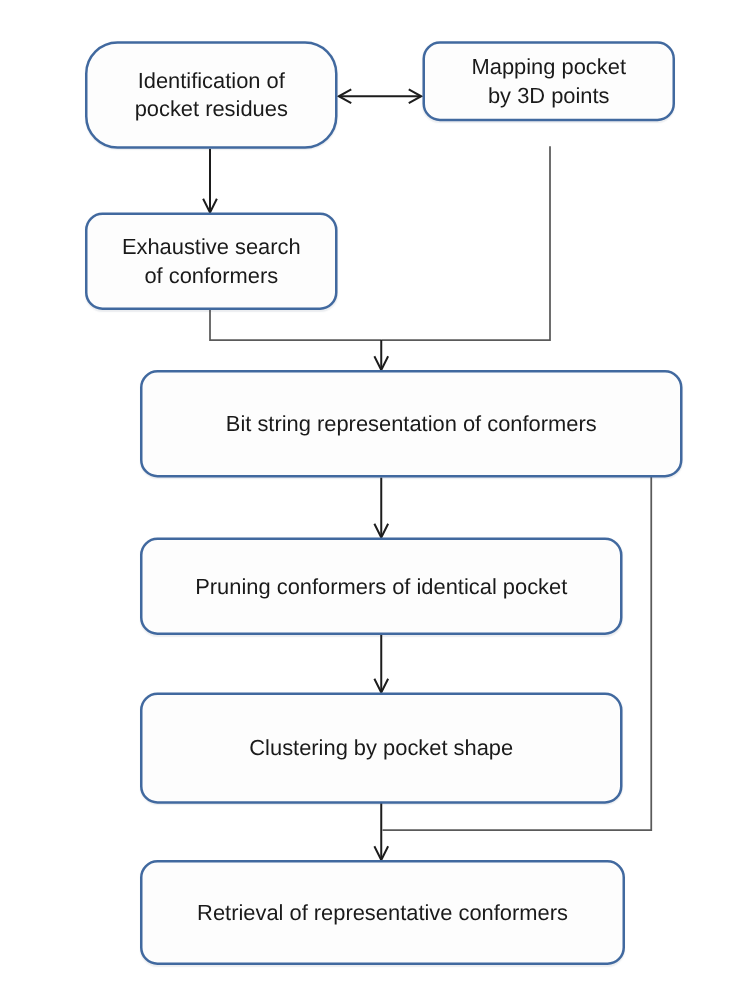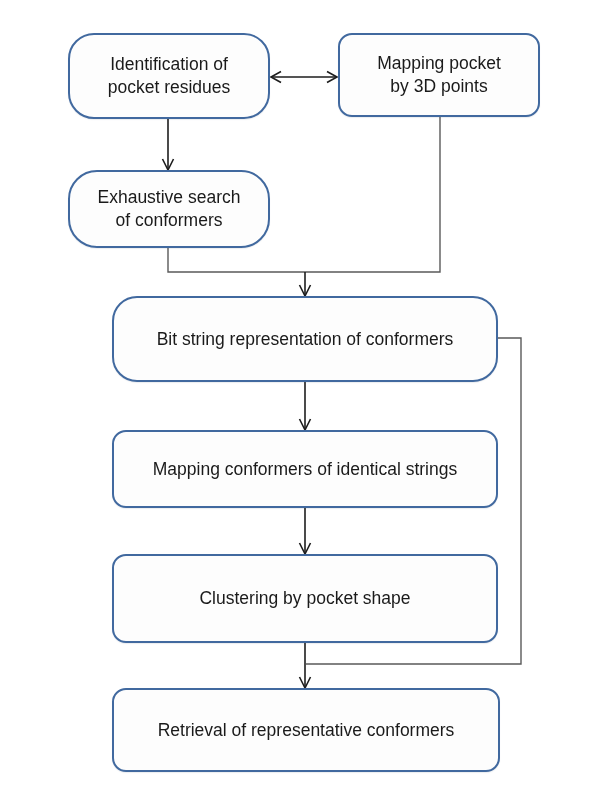--- a/index.html
+++ b/index.html
@@ -45,33 +45,31 @@
     white-space: pre-line;
     padding: 0 8px;
   }
   
   #node-identification {
     left: 68px;  top: 33px;  width: 202px;  height: 86px;
     font-size: 17.5px;
     border-radius: 26px;
   }
   #node-mapping {
-    left: 338px; top: 33px;  width: 202px;  height: 84px;
+    left: 338px; top: 33px;  width: 202px;  height: 64px;
     font-size: 17.5px;
   }
   #node-exhaustive {
     left: 68px;  top: 170px; width: 202px;  height: 78px;
     font-size: 17.5px;
-    border-radius: 29px;
   }
   
   #node-bitstring {
-    left: 112px; top: 296px; width: 386px; height: 86px;
+    left: 112px; top: 296px; width: 434px; height: 86px;
     font-size: 17.5px;
-    border-radius: 25px;
   }
   #node-pruning {
     left: 112px; top: 430px; width: 386px; height: 78px;
     font-size: 17.5px;
   }
   #node-clustering {
     left: 112px; top: 554px; width: 386px; height: 89px;
     font-size: 17.5px;
   }
   #node-retrieval {
@@ -160,21 +158,21 @@
   <div class="node" id="node-exhaustive">
     <span class="node-label">Exhaustive search
 of conformers</span>
   </div>
 
   <div class="node" id="node-bitstring">
     <span class="node-label">Bit string representation of conformers</span>
   </div>
 
   <div class="node" id="node-pruning">
-    <span class="node-label">Mapping conformers of identical strings</span>
+    <span class="node-label">Pruning conformers of identical pocket</span>
   </div>
 
   <div class="node" id="node-clustering">
     <span class="node-label">Clustering by pocket shape</span>
   </div>
 
   <div class="node" id="node-retrieval">
     <span class="node-label">Retrieval of representative conformers</span>
   </div>
 

